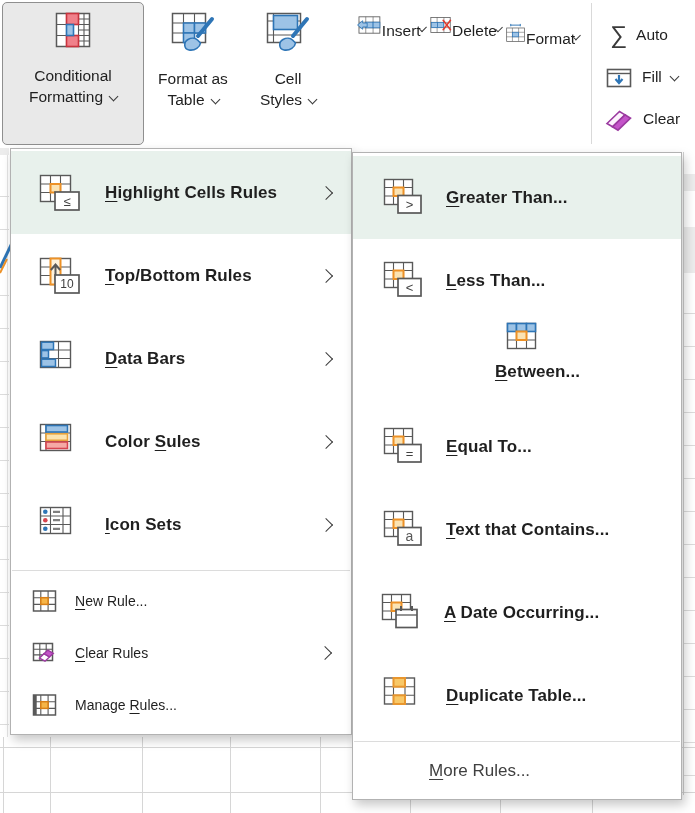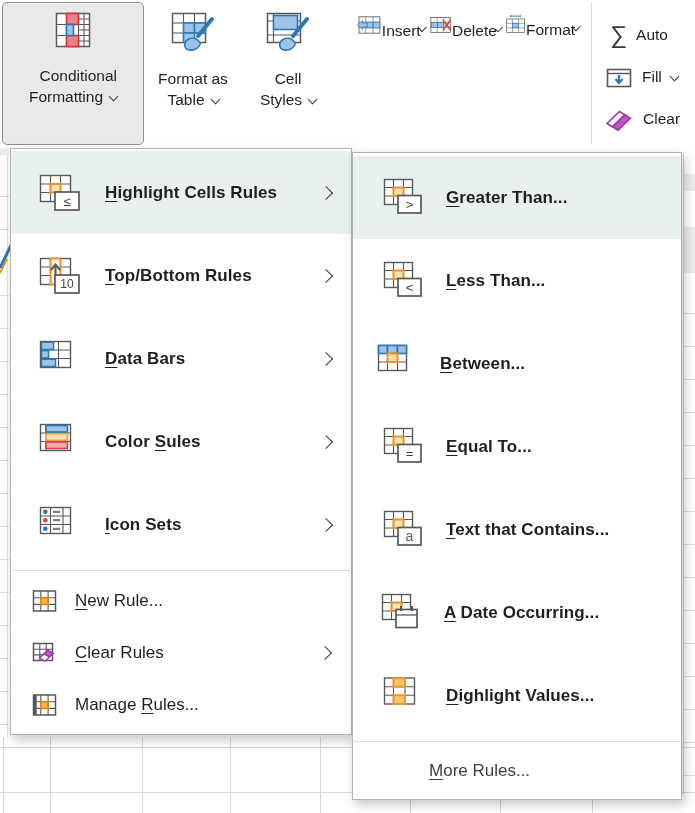--- a/index.html
+++ b/index.html
@@ -30,21 +30,21 @@
 
   
   .menu{position:absolute;background:#fff;border:1px solid #b2b2b2;
         box-shadow:3px 5px 10px rgba(0,0,0,.22);box-sizing:border-box;
         padding-top:2px;padding-bottom:3px;}
   .g-item{height:83px;display:flex;align-items:center;position:relative;padding-left:28px;}
   .g-item .glabel{margin-left:22px;font-weight:700;font-size:17px;letter-spacing:.1px;}
   .highlighted{background:var(--menu-highlight,#e8f1ec);}
   .msep{height:1px;background:#dcdcdc;margin:4px 1px 4px 1px;}
   .f-item{height:52px;display:flex;align-items:center;position:relative;padding-left:20px;
-          font-size:17px;}
+          font-size:14px;}
   .f-item .ficon{width:27px;display:flex;justify-content:center;}
   .f-item .flabel{margin-left:17px;}
   .more-item{height:50px;display:flex;align-items:center;padding-left:76px;font-size:17px;color:#404040;}
   .chev-right{position:absolute;right:20px;top:50%;width:9px;height:9px;
               border-top:1.7px solid #3a3a3a;border-right:1.7px solid #3a3a3a;
               transform:translateY(-50%) rotate(45deg);}
   .f-item .chev-right{right:21px;}
   u{text-decoration-thickness:1px;text-underline-offset:2.5px;}
 </style>
 </head>
@@ -68,21 +68,21 @@
     <rect x="684" y="174" width="11" height="17" fill="#ececec"></rect>
     <rect x="684" y="227" width="11" height="46" fill="#ececec"></rect>
     <g stroke="#dcdcdc">
       <path d="M684 313.5 H695 M684 346.5 H695 M684 379.5 H695 M684 412.5 H695 M684 445.5 H695 M684 478.5 H695 M684 511.5 H695 M684 544.5 H695 M684 577.5 H695 M684 610.5 H695 M684 643.5 H695 M684 676.5 H695 M684 709.5 H695 M684 742.5 H695 M684 775.5 H695"></path>
     </g>
     <path d="M683.5 152 V795" stroke="#cfcfcf"></path>
   </svg>
 
   <div class="ribbon">
 
-    <div class="rbtn cfbtn" style="left:2px;top:2px;width:140px;height:141px;text-align:right;">
+    <div class="rbtn cfbtn" style="left:2px;top:2px;width:140px;height:141px;">
       <svg class="bicon" width="40" height="40" viewBox="0 0 40 40">
         <rect x="3.5" y="3.5" width="33" height="33" fill="#fff" stroke="#595959" stroke-width="1.5"></rect>
         <path d="M13.5 3.5 V36.5 M25.5 3.5 V36.5 M31 3.5 V36.5 M3.5 14.5 H36.5 M3.5 25.5 H36.5 M25.5 9 H36.5 M25.5 20 H36.5 M25.5 31 H36.5" stroke="#595959" stroke-width="1.1" fill="none"></path>
         <rect x="13.5" y="3.5" width="12" height="11" fill="#f0808a" stroke="#c9333e" stroke-width="1.6"></rect>
         <rect x="13.5" y="25.5" width="12" height="11" fill="#f0808a" stroke="#c9333e" stroke-width="1.6"></rect>
         <rect x="13.5" y="14.5" width="7" height="11" fill="#9dc3e6" stroke="#2e75b6" stroke-width="1.6"></rect>
       </svg>
       <div class="blabel">
         <span>Conditional</span><br>
         <span>Formatting</span><span class="chev-down"></span>
@@ -138,21 +138,21 @@
         <rect x="3.5" y="2.5" width="37" height="29" fill="#fff" stroke="#595959" stroke-width="1.5"></rect>
         <path d="M15.5 2.5 V31.5 M28.5 2.5 V31.5 M3.5 12 H40.5 M3.5 22 H40.5" stroke="#595959" stroke-width="1.1" fill="none"></path>
         <rect x="5" y="12" width="11" height="10" fill="#9dc3e6" stroke="#2e75b6" stroke-width="1.4"></rect>
         <rect x="16" y="12" width="12" height="10" fill="#9dc3e6" stroke="#2e75b6" stroke-width="1.4"></rect>
         <path d="M27 8 L41 26 M41 8 L27 26" stroke="#e03c31" stroke-width="3" stroke-linecap="round" fill="none"></path>
       </svg>
       <div class="slabel">Delete</div>
       <span class="chev-down"></span>
     </div>
 
-    <div class="sbtn" style="left:505px;top:4px;width:74px;">
+    <div class="sbtn" style="left:505px;top:13px;width:74px;">
       <svg width="44" height="40" viewBox="0 0 44 40">
         <path d="M12 3.5 H32 M12 1 V6 M32 1 V6" stroke="#2e75b6" stroke-width="2" fill="none"></path>
         <rect x="3.5" y="9.5" width="37" height="28" fill="#fff" stroke="#595959" stroke-width="1.5"></rect>
         <path d="M15.5 9.5 V37.5 M28.5 9.5 V37.5 M3.5 18.5 H40.5 M3.5 28 H40.5" stroke="#595959" stroke-width="1.1" fill="none"></path>
         <rect x="15.5" y="18.5" width="13" height="9.5" fill="#9dc3e6" stroke="#2e75b6" stroke-width="1.5"></rect>
       </svg>
       <div class="slabel">Format</div>
       <span class="chev-down"></span>
     </div>
 
@@ -305,21 +305,21 @@
       <svg width="46" height="40" viewBox="0 0 46 40">
         <rect x="1.5" y="1.5" width="28" height="25" fill="#fff" stroke="#595959" stroke-width="1.4"></rect>
         <path d="M10.5 1.5 V26.5 M20.5 1.5 V26.5 M1.5 9.5 H29.5 M1.5 18 H29.5" stroke="#595959" stroke-width="1.1" fill="none"></path>
         <rect x="10.5" y="9.5" width="10" height="8.5" fill="#fbe3b3" stroke="#ed9126" stroke-width="2"></rect>
         <rect x="15" y="17.5" width="23" height="17.5" fill="#fff" stroke="#595959" stroke-width="1.7"></rect>
         <text x="26.5" y="30.5" font-size="13" fill="#404040" text-anchor="middle">&lt;</text>
       </svg>
       <span class="glabel" style="margin-left:17px;"><span></span><u>L</u><span>ess Than...</span></span>
     </div>
 
-    <div class="g-item" style="padding-left:24px;">
+    <div class="g-item" style="padding-left:24px;flex-direction:column;">
       <svg width="46" height="40" viewBox="0 0 46 40">
         <rect x="1.5" y="1.5" width="28" height="25" fill="#fff" stroke="#595959" stroke-width="1.4"></rect>
         <path d="M10.5 1.5 V26.5 M20.5 1.5 V26.5 M1.5 9.5 H29.5 M1.5 18 H29.5" stroke="#595959" stroke-width="1.1" fill="none"></path>
         <g fill="#9dc3e6" stroke="#2e75b6" stroke-width="1.6">
           <rect x="1.5" y="1.5" width="9" height="8"></rect>
           <rect x="10.5" y="1.5" width="10" height="8"></rect>
           <rect x="20.5" y="1.5" width="9" height="8"></rect>
         </g>
         <rect x="10.5" y="9.5" width="10" height="8.5" fill="#fbe3b3" stroke="#ed9126" stroke-width="2"></rect>
       </svg>
@@ -360,21 +360,21 @@
       <span class="glabel" style="margin-left:17px;"><span></span><u>A</u><span> Date Occurring...</span></span>
     </div>
 
     <div class="g-item" style="padding-left:30px;">
       <svg width="46" height="40" viewBox="0 0 46 40">
         <rect x="1.5" y="2" width="30" height="26" fill="#fff" stroke="#595959" stroke-width="1.4"></rect>
         <path d="M10.5 2 V28 M22 2 V28 M1.5 10.7 H31.5 M1.5 19.3 H31.5" stroke="#595959" stroke-width="1.1" fill="none"></path>
         <rect x="10.5" y="2" width="11.5" height="8.7" fill="#f8c868" stroke="#e8962e" stroke-width="2"></rect>
         <rect x="10.5" y="19.3" width="11.5" height="8.7" fill="#f8c868" stroke="#e8962e" stroke-width="2"></rect>
       </svg>
-      <span class="glabel" style="margin-left:17px;"><span></span><u>D</u><span>ighlight Values...</span></span>
+      <span class="glabel" style="margin-left:17px;"><span></span><u>D</u><span>uplicate Table...</span></span>
     </div>
 
     <div class="msep"></div>
 
     <div class="more-item">
       <span><span></span><u>M</u><span>ore Rules...</span></span>
     </div>
   </div>
 
 </div>

